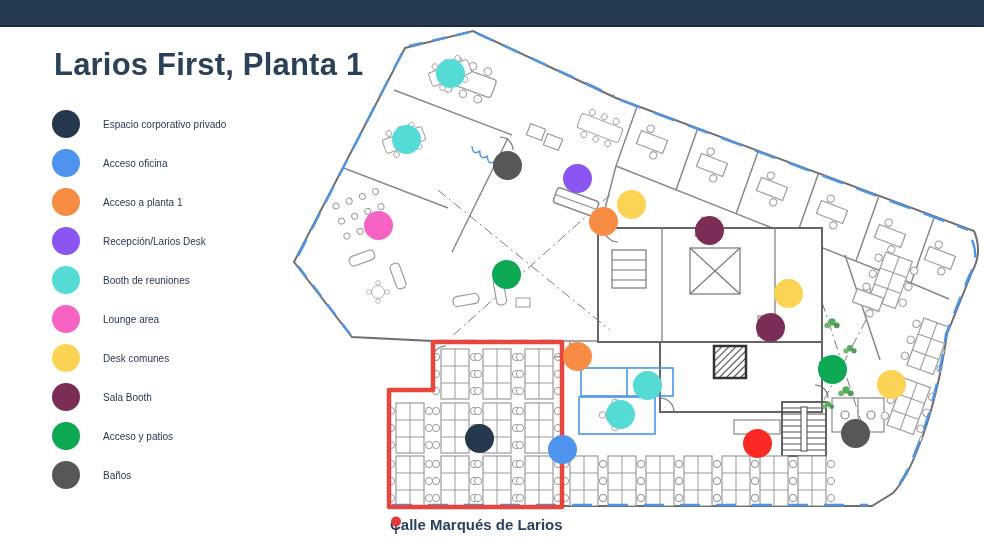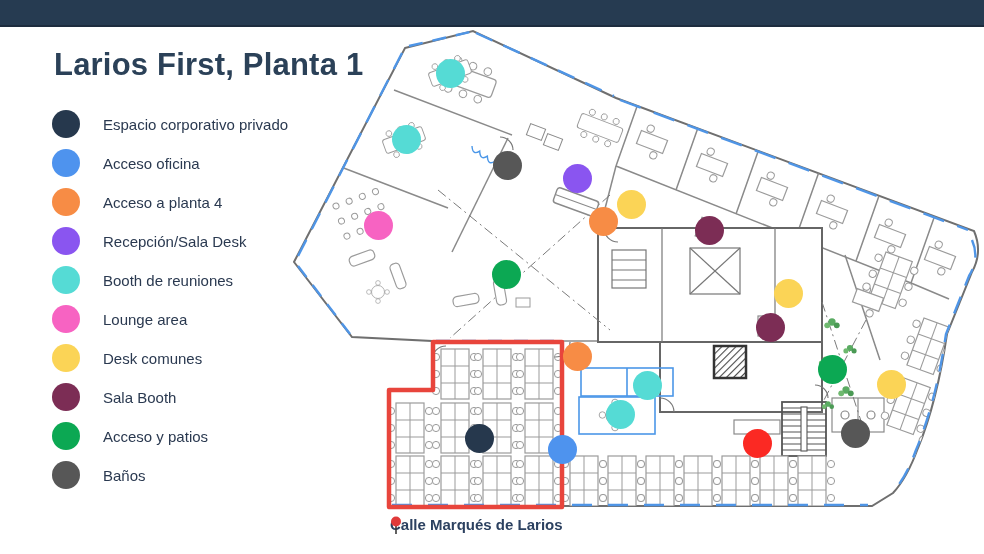--- a/index.html
+++ b/index.html
@@ -5,21 +5,21 @@
   html,body{margin:0;padding:0;background:#ffffff;}
   .stage{position:relative;width:984px;height:554px;overflow:hidden;background:#fff;
          font-family:"Liberation Sans",sans-serif;}
   .topbar{position:absolute;top:0;left:0;width:984px;height:27px;background:#263B51;
           border-bottom:2px solid #1d2c3e;box-sizing:border-box;}
   .title{position:absolute;left:54px;top:47px;font-size:31px;font-weight:800;
          color:#2B4158;letter-spacing:.2px;}
   .legend{position:absolute;left:52px;top:110px;display:flex;flex-direction:column;gap:11px;}
   .legend-item{display:flex;align-items:center;height:28px;}
   .legend-dot{width:28px;height:28px;border-radius:50%;flex:0 0 auto;}
-  .legend-label{margin-left:23px;font-size:15px;color:#2A3950;}
+  .legend-label{margin-left:23px;font-size:10px;color:#2A3950;}
   .map{position:absolute;inset:0;}
   .map svg{position:absolute;left:0;top:0;}
   .marker{position:absolute;width:29px;height:29px;border-radius:50%;}
   .caption{position:absolute;left:390px;top:516px;display:flex;align-items:center;gap:5px;}
   .caption-text{font-size:15px;font-weight:700;color:#2C4160;}
 </style>
 </head>
 <body>
 
 <div class="stage">
@@ -32,25 +32,25 @@
       <div class="legend-item">
         <span class="legend-dot" style="background: rgb(38, 56, 77);"></span>
         <span class="legend-label">Espacio corporativo privado</span>
       </div>
       <div class="legend-item">
         <span class="legend-dot" style="background: rgb(78, 147, 238);"></span>
         <span class="legend-label">Acceso oficina</span>
       </div>
       <div class="legend-item">
         <span class="legend-dot" style="background: rgb(247, 140, 69);"></span>
-        <span class="legend-label">Acceso a planta 4</span>
+        <span class="legend-label">Acceso a planta 1</span>
       </div>
       <div class="legend-item">
         <span class="legend-dot" style="background: rgb(138, 85, 240);"></span>
-        <span class="legend-label">Recepción/Sala Desk</span>
+        <span class="legend-label">Recepción/Larios Desk</span>
       </div>
       <div class="legend-item">
         <span class="legend-dot" style="background: rgb(85, 219, 213);"></span>
         <span class="legend-label">Booth de reuniones</span>
       </div>
       <div class="legend-item">
         <span class="legend-dot" style="background: rgb(247, 99, 194);"></span>
         <span class="legend-label">Lounge area</span>
       </div>
       <div class="legend-item">

